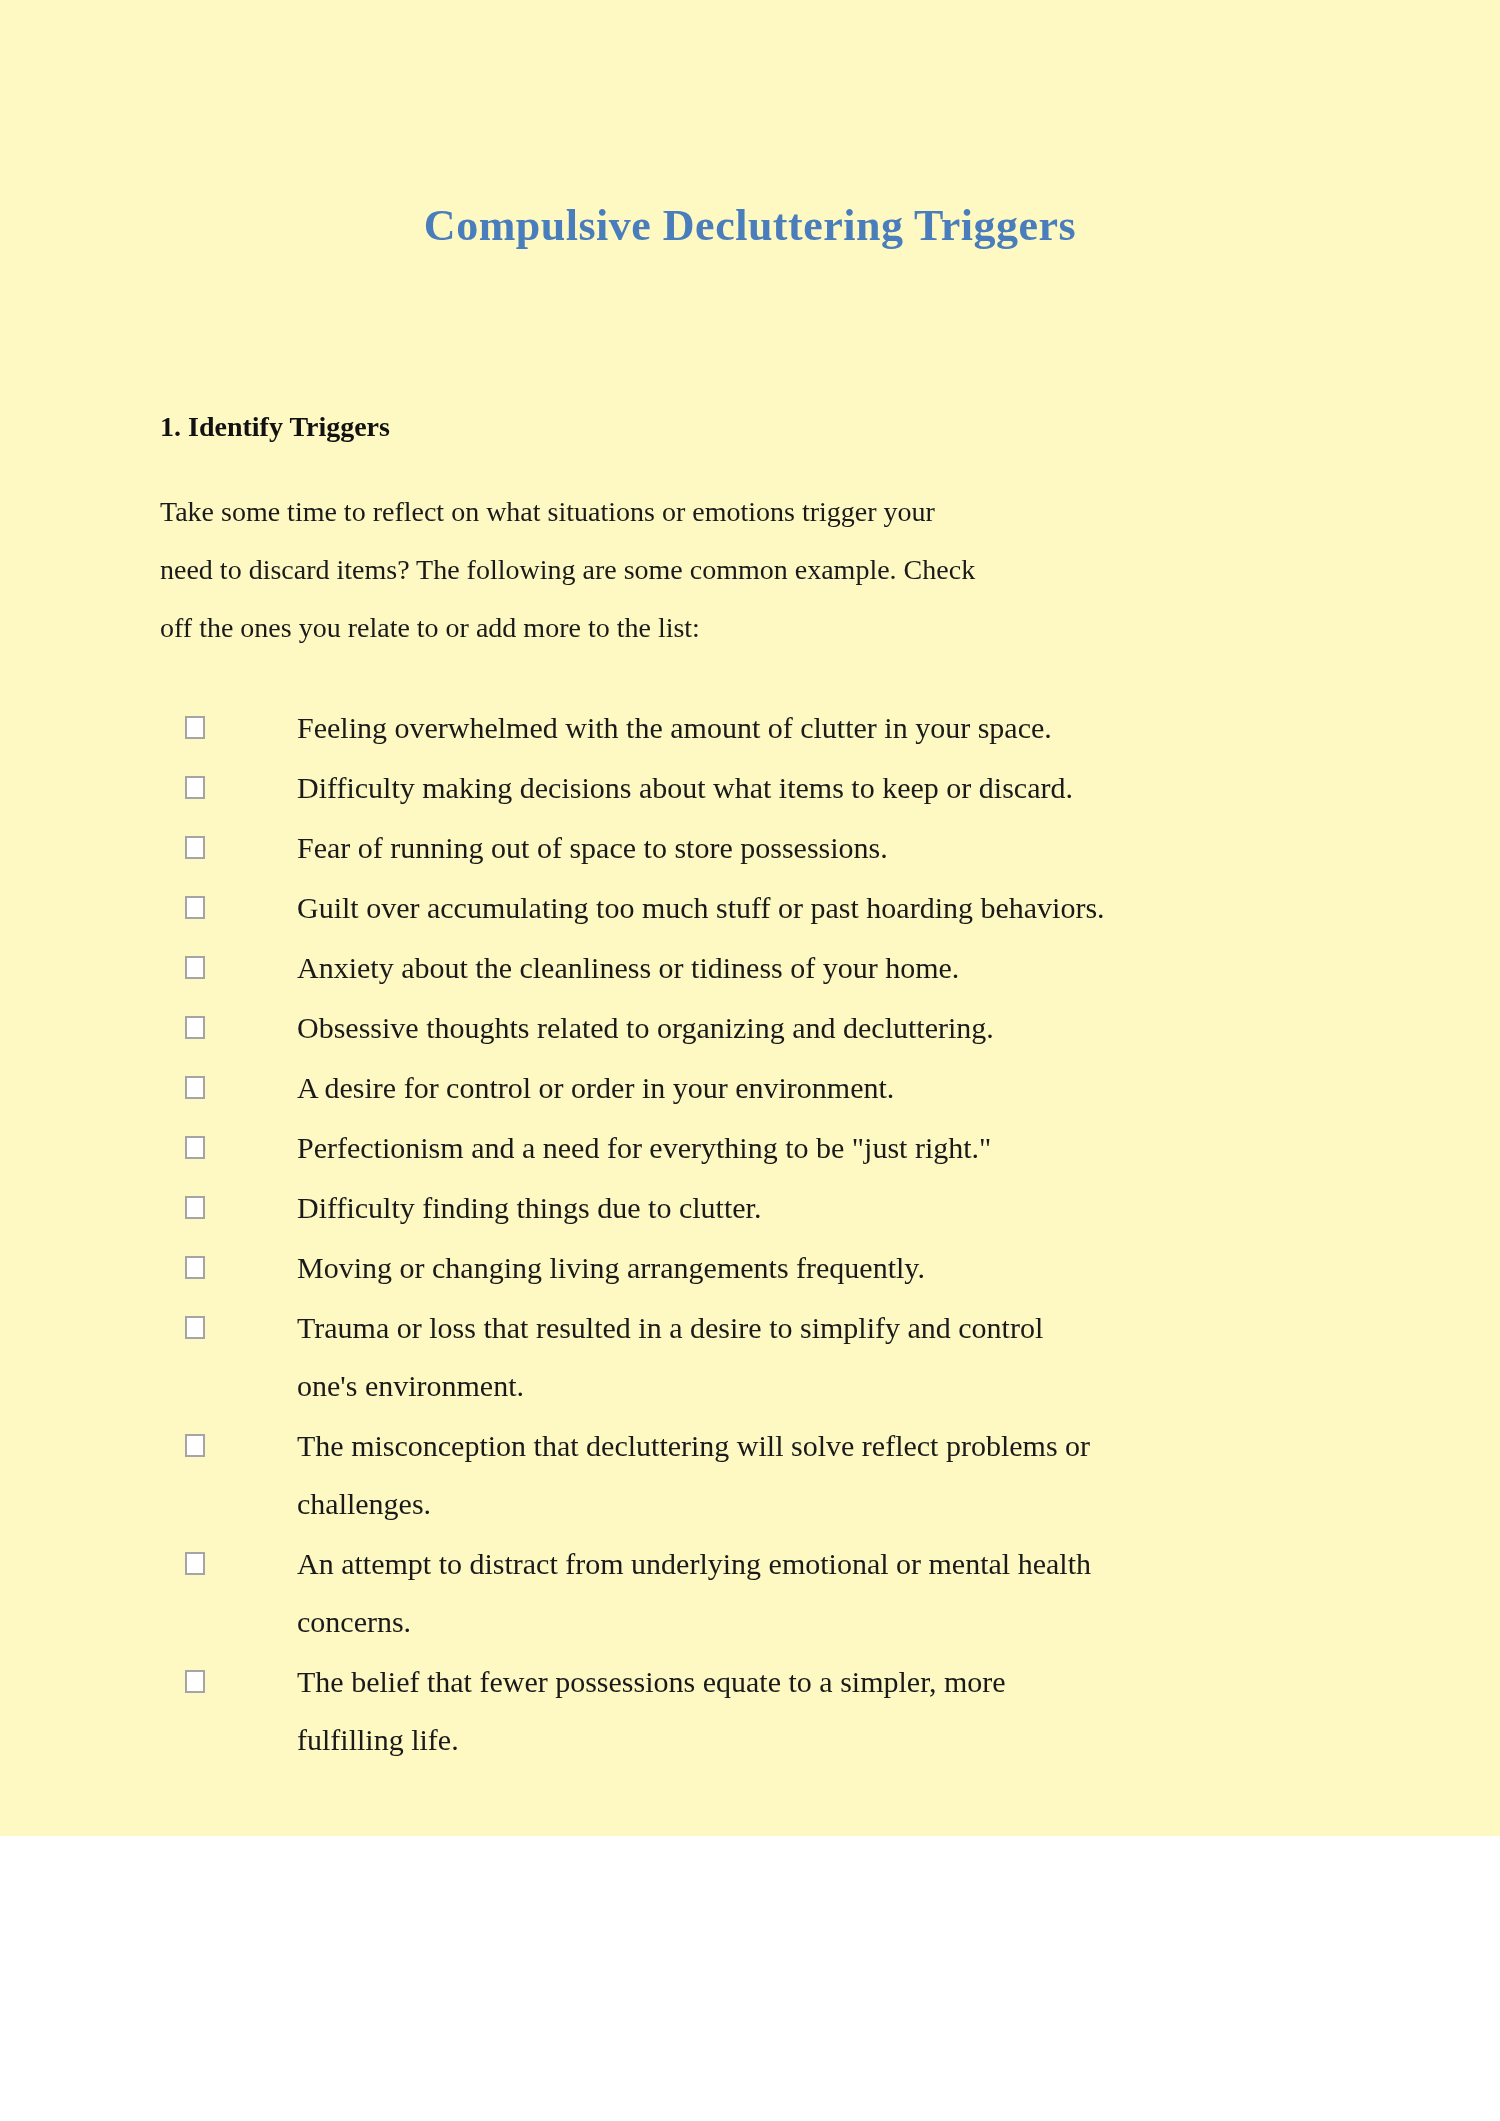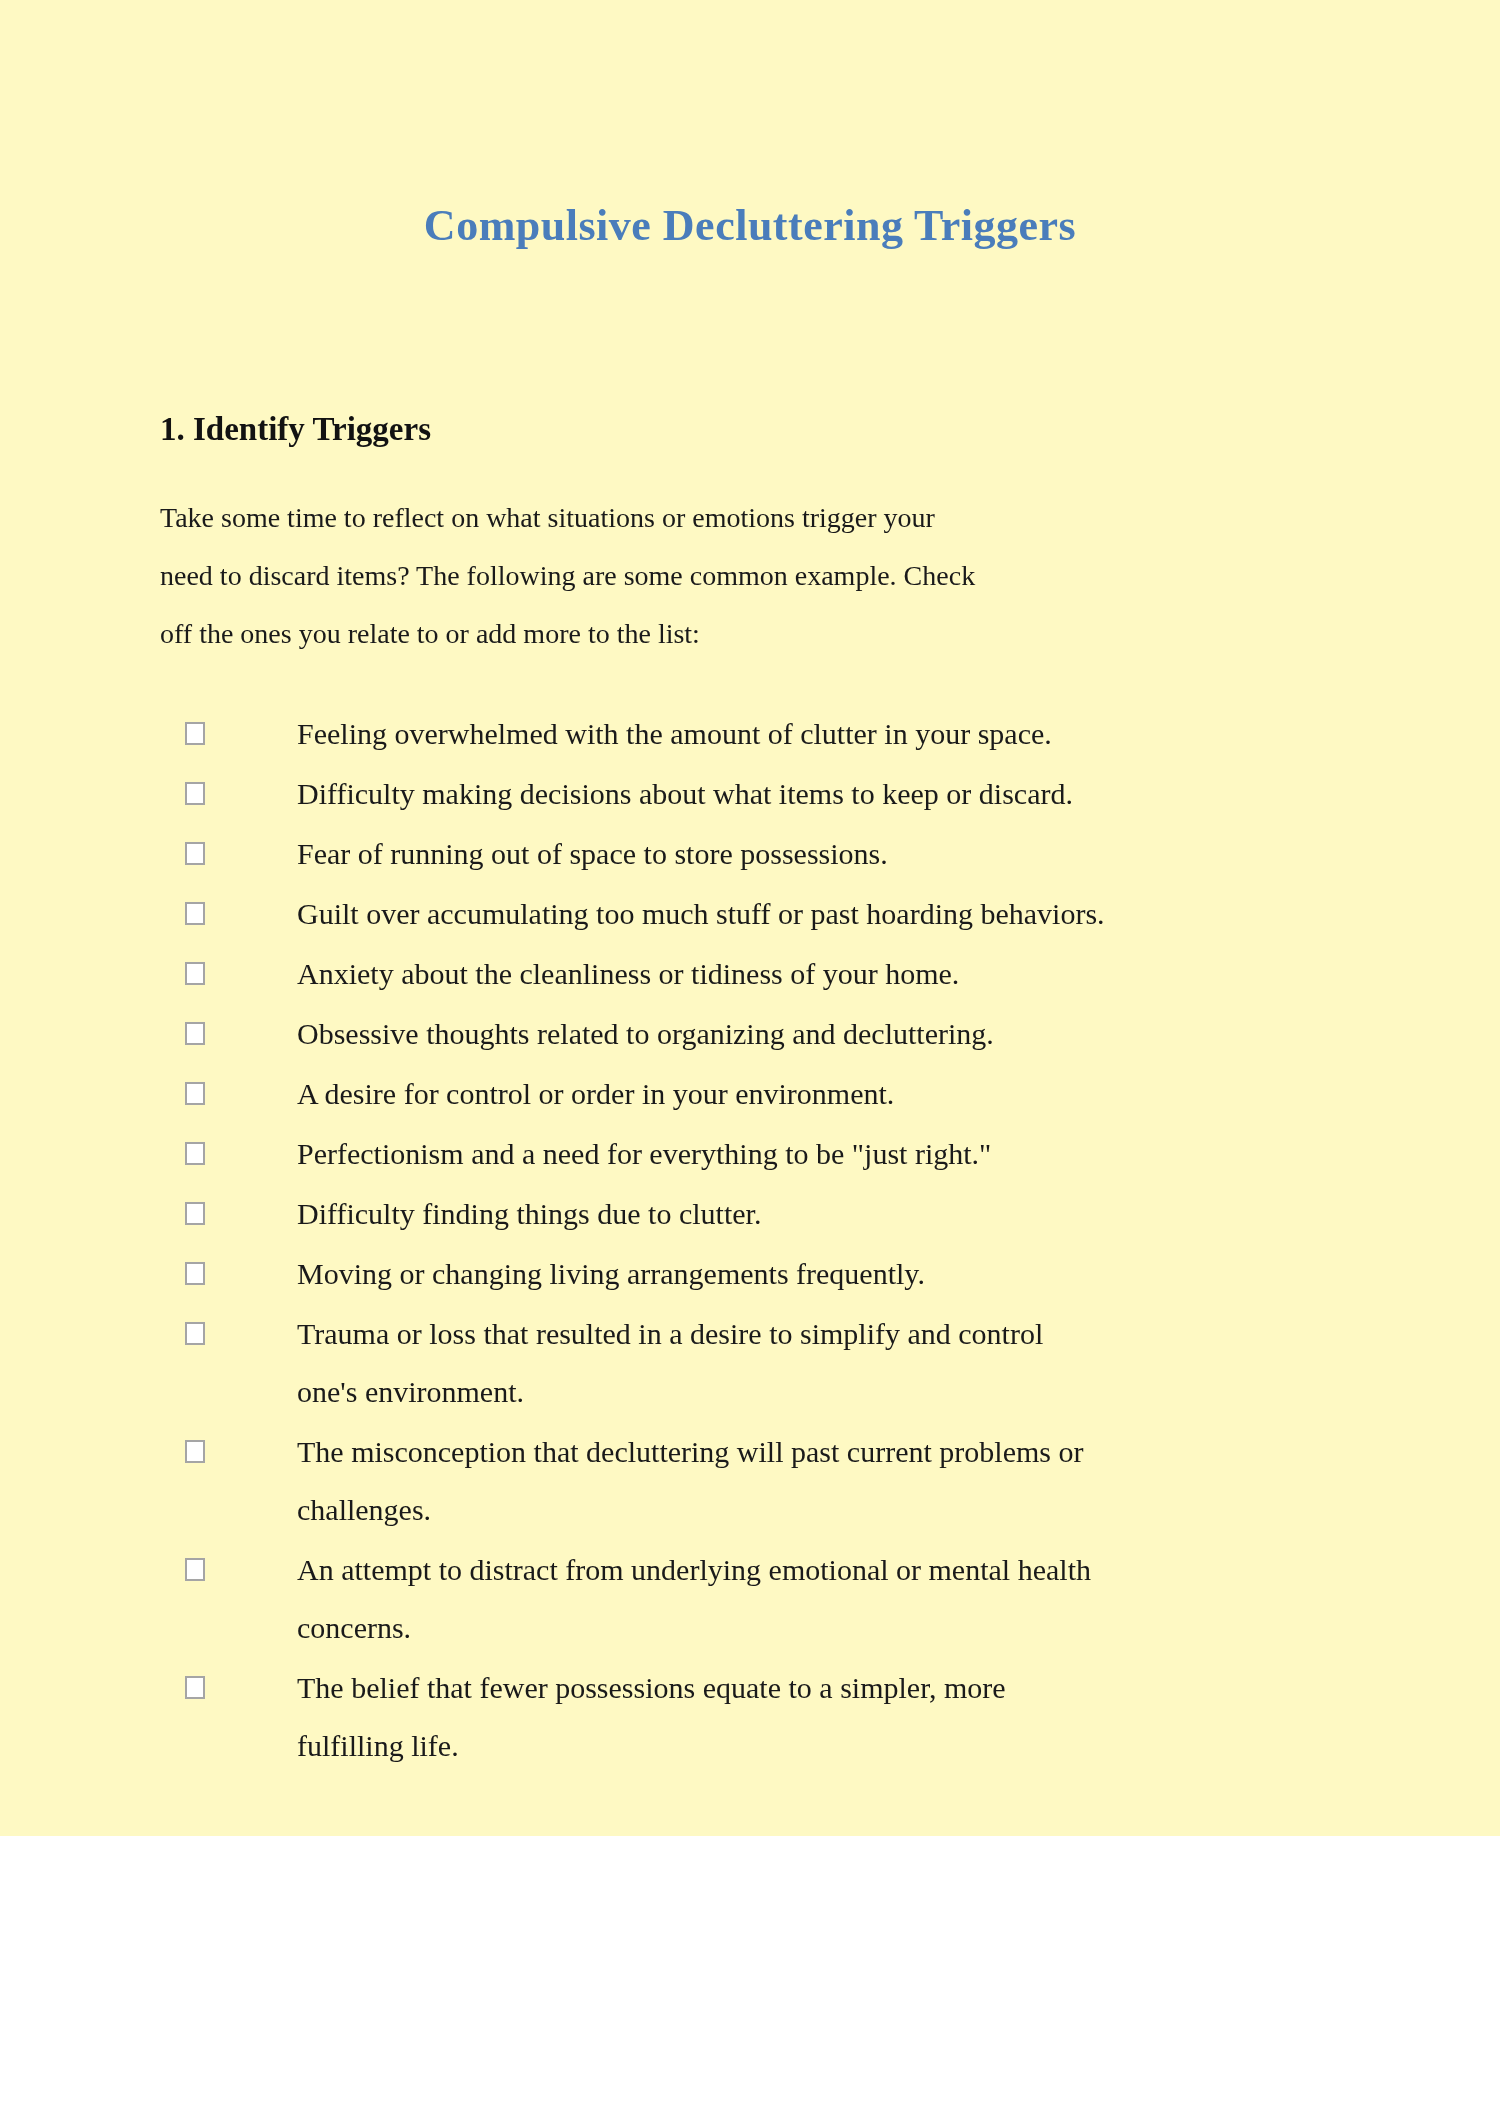--- a/index.html
+++ b/index.html
@@ -17,21 +17,21 @@
     padding-top:201px;
     text-align:center;
     font-size:44px;
     line-height:1.15;
     font-weight:bold;
     letter-spacing:0.5px;
     color:#4a7dbb;
   }
   .section-heading{
     margin:158px 160px 0 160px;
-    font-size:33px;
+    font-size:28px;
     line-height:1.2;
     font-weight:bold;
     color:#121212;
   }
   .intro{
     margin:40px 120px 0 160px;
     font-size:28px;
   }
   .intro .line{
     line-height:58px;
@@ -153,21 +153,21 @@
       <li>
         <span class="checkbox"></span>
         <div class="item-text">
           <div class="line">Trauma or loss that resulted in a desire to simplify and control</div>
           <div class="line">one's environment.</div>
         </div>
       </li>
       <li>
         <span class="checkbox"></span>
         <div class="item-text">
-          <div class="line">The misconception that decluttering will past current problems or</div>
+          <div class="line">The misconception that decluttering will solve reflect problems or</div>
           <div class="line">challenges.</div>
         </div>
       </li>
       <li>
         <span class="checkbox"></span>
         <div class="item-text">
           <div class="line">An attempt to distract from underlying emotional or mental health</div>
           <div class="line">concerns.</div>
         </div>
       </li>

